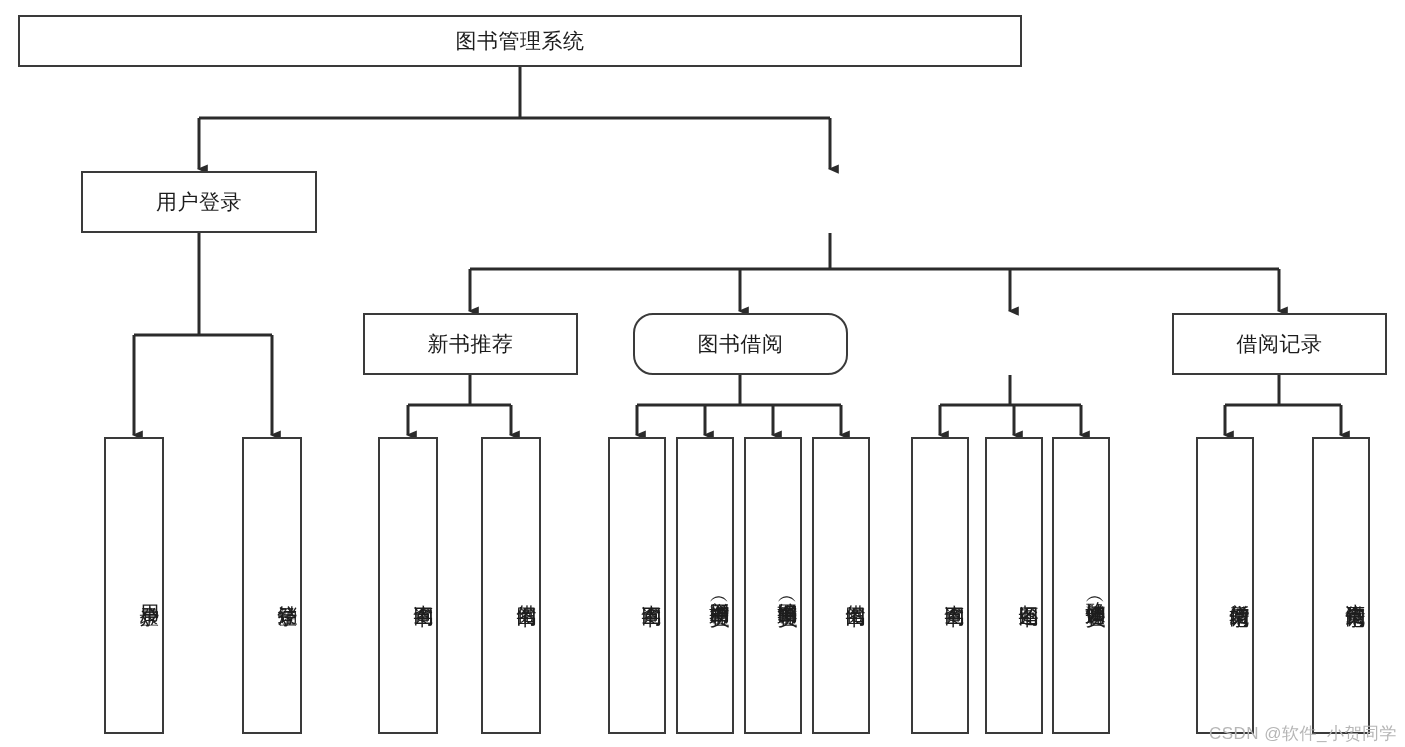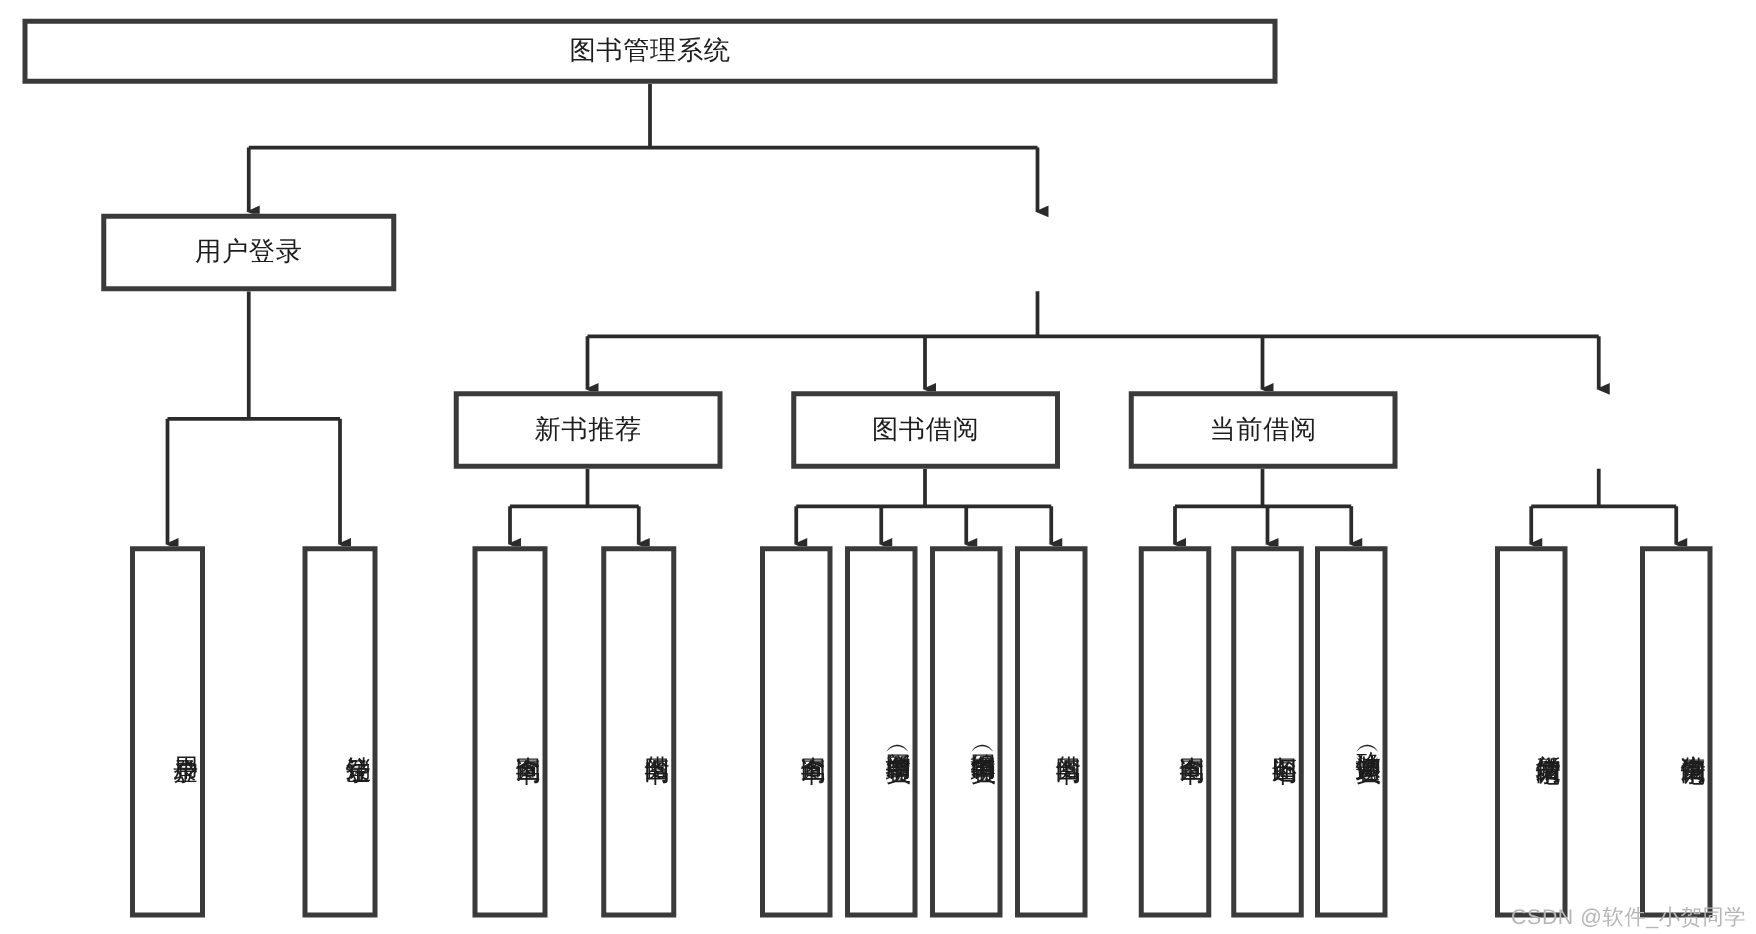--- a/index.html
+++ b/index.html
@@ -17,21 +17,21 @@
   #edges{
     position:absolute;
     left:0;top:0;
     width:1405px;height:747px;
     pointer-events:none;
   }
   .node{
     position:absolute;
     box-sizing:border-box;
     background:#ffffff;
-    border:4px solid #0f766e;
+    border:2px solid #0f766e;
     display:flex;
     align-items:center;
     justify-content:center;
     color:#1d1d1d;
     z-index:2;
   }
   .node.h{
     font-size:21px;
     line-height:1.2;
     letter-spacing:0.5px;
@@ -123,25 +123,25 @@
     <span>图书管理系统</span>
   </div>
 
   <div class="node h" style="left: 81px; top: 171px; width: 236px; height: 62px; border-color: rgb(58, 58, 58); background: rgb(255, 255, 255); color: rgb(29, 29, 29);">
     <span>用户登录</span>
   </div>
 
   <div class="node h" style="left: 363px; top: 313px; width: 215px; height: 62px; border-color: rgb(58, 58, 58); background: rgb(255, 255, 255); color: rgb(29, 29, 29); text-align: right;">
     <span>新书推荐</span>
   </div>
-  <div class="node h" style="left: 633px; top: 313px; width: 215px; height: 62px; border-color: rgb(58, 58, 58); background: rgb(255, 255, 255); color: rgb(29, 29, 29);">
+  <div class="node h" style="left: 633px; top: 313px; width: 215px; height: 62px; border-color: rgb(58, 58, 58); background: rgb(255, 255, 255); color: rgb(29, 29, 29); border-radius: 20px;">
     <span>图书借阅</span>
   </div>
-  <div class="node h" style="left: 903px; top: 313px; width: 215px; height: 62px; border-color: rgb(58, 58, 58); background: rgb(255, 255, 255); color: rgb(29, 29, 29);">
-    <span>当前借阅</span>
+  <div class="node h" style="left: 1172px; top: 313px; width: 215px; height: 62px; border-color: rgb(58, 58, 58); background: rgb(255, 255, 255); color: rgb(29, 29, 29);">
+    <span>借阅记录</span>
   </div>
 
   <div class="node v" style="left: 104px; top: 437px; width: 60px; height: 297px; border-color: rgb(58, 58, 58); background: rgb(255, 255, 255); color: rgb(29, 29, 29);">
     <span class="vtext">用户登录</span>
   </div>
   <div class="node v" style="left: 242px; top: 437px; width: 60px; height: 297px; border-color: rgb(58, 58, 58); background: rgb(255, 255, 255); color: rgb(29, 29, 29);">
     <span class="vtext">注销登录</span>
   </div>
   <div class="node v" style="left: 378px; top: 437px; width: 60px; height: 297px; border-color: rgb(58, 58, 58); background: rgb(255, 255, 255); color: rgb(29, 29, 29);">
     <span class="vtext">查询图书</span>

